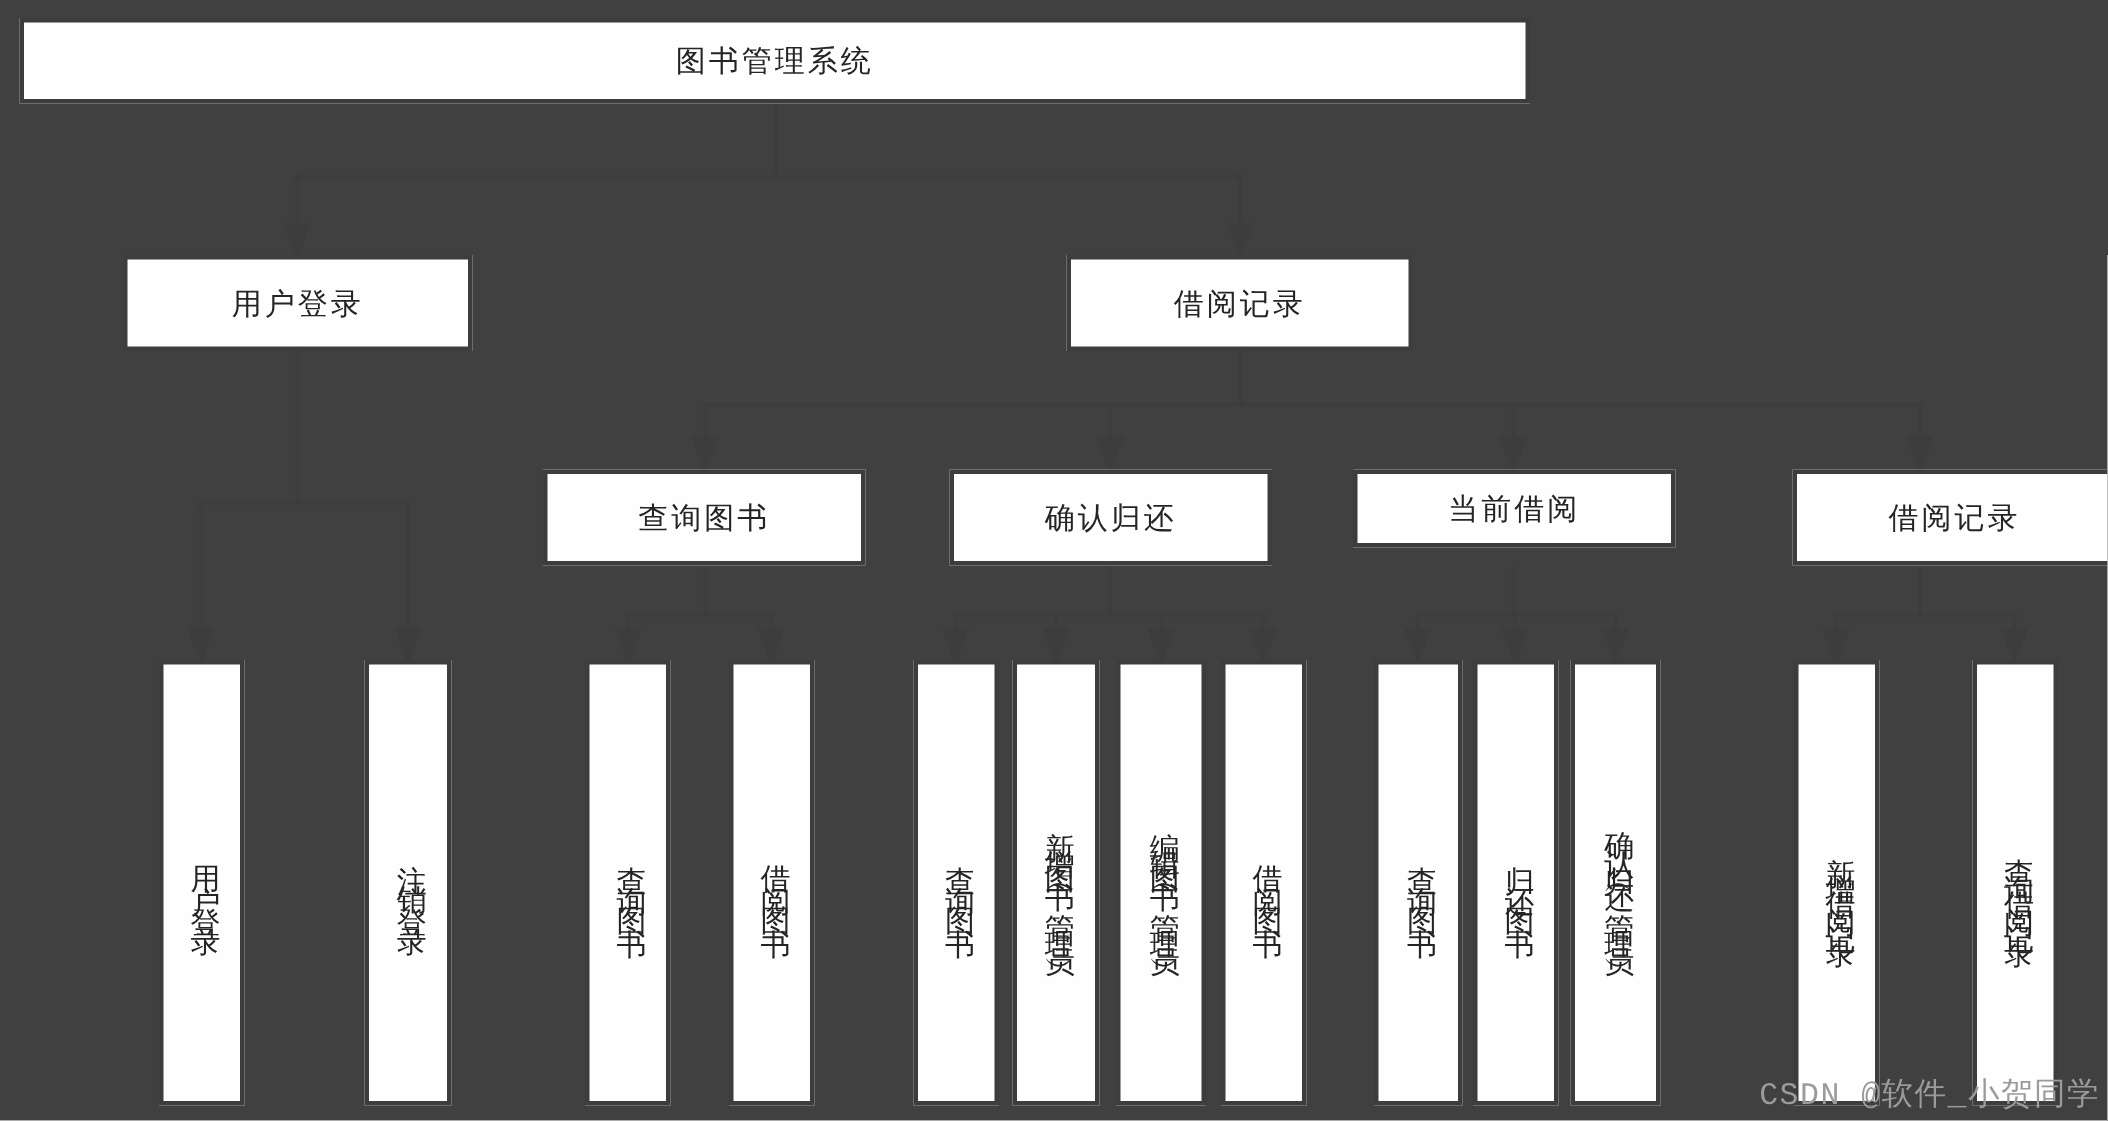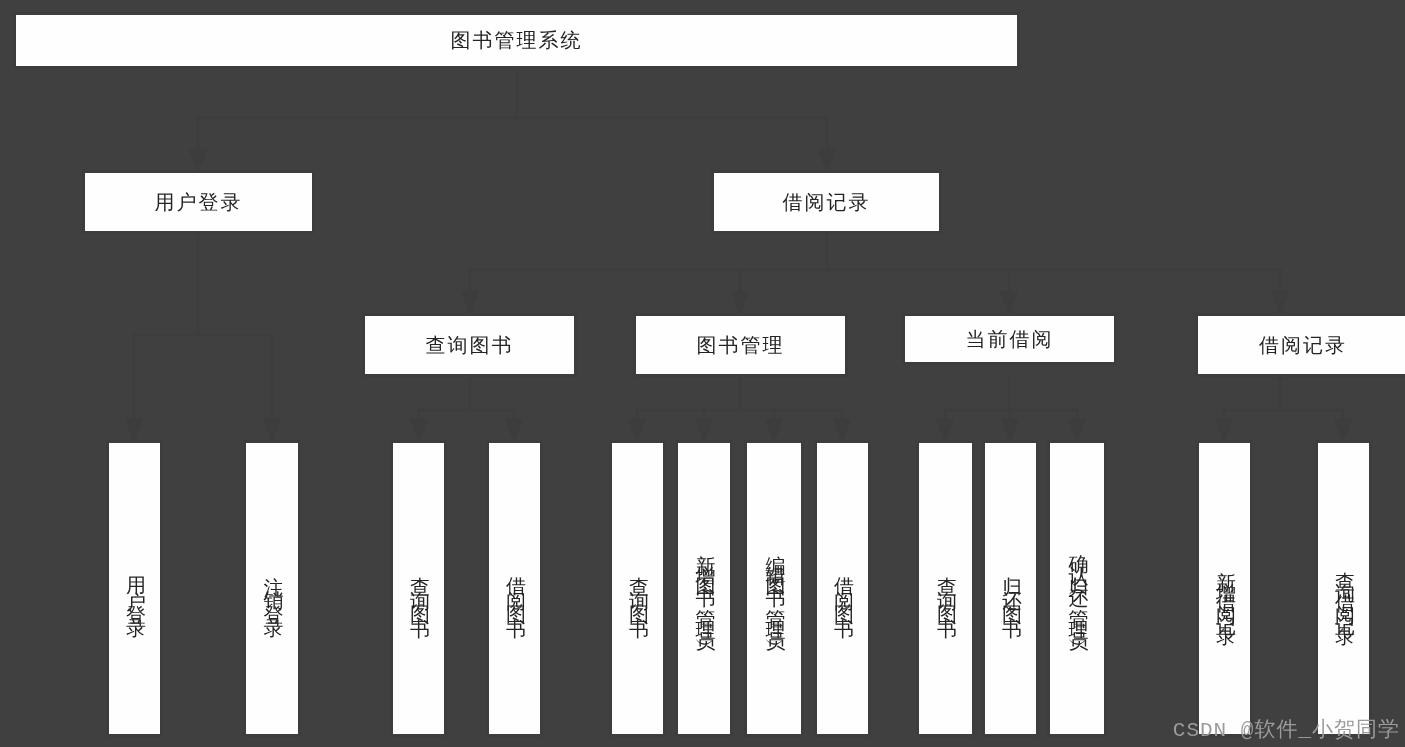--- a/index.html
+++ b/index.html
@@ -122,21 +122,21 @@
     <span class="h-label">用户登录</span>
   </div>
   <div class="node" style="left:711px;top:170px;width:231px;height:64px;">
     <span class="h-label">借阅记录</span>
   </div>
 
   <div class="node" style="left:362px;top:313px;width:215px;height:64px;">
     <span class="h-label">查询图书</span>
   </div>
   <div class="node" style="left:633px;top:313px;width:215px;height:64px;">
-    <span class="h-label">图书管理</span>
+    <span class="h-label">确认归还</span>
   </div>
   <div class="node" style="left:902px;top:313px;width:215px;height:52px;">
     <span class="h-label">当前借阅</span>
   </div>
   <div class="node" style="left:1195px;top:313px;width:216px;height:64px;">
     <span class="h-label">借阅记录</span>
   </div>
 
   <div class="node" style="left:106px;top:440px;width:57px;height:297px;">
     <span class="v-label v-short">用户登录</span>

